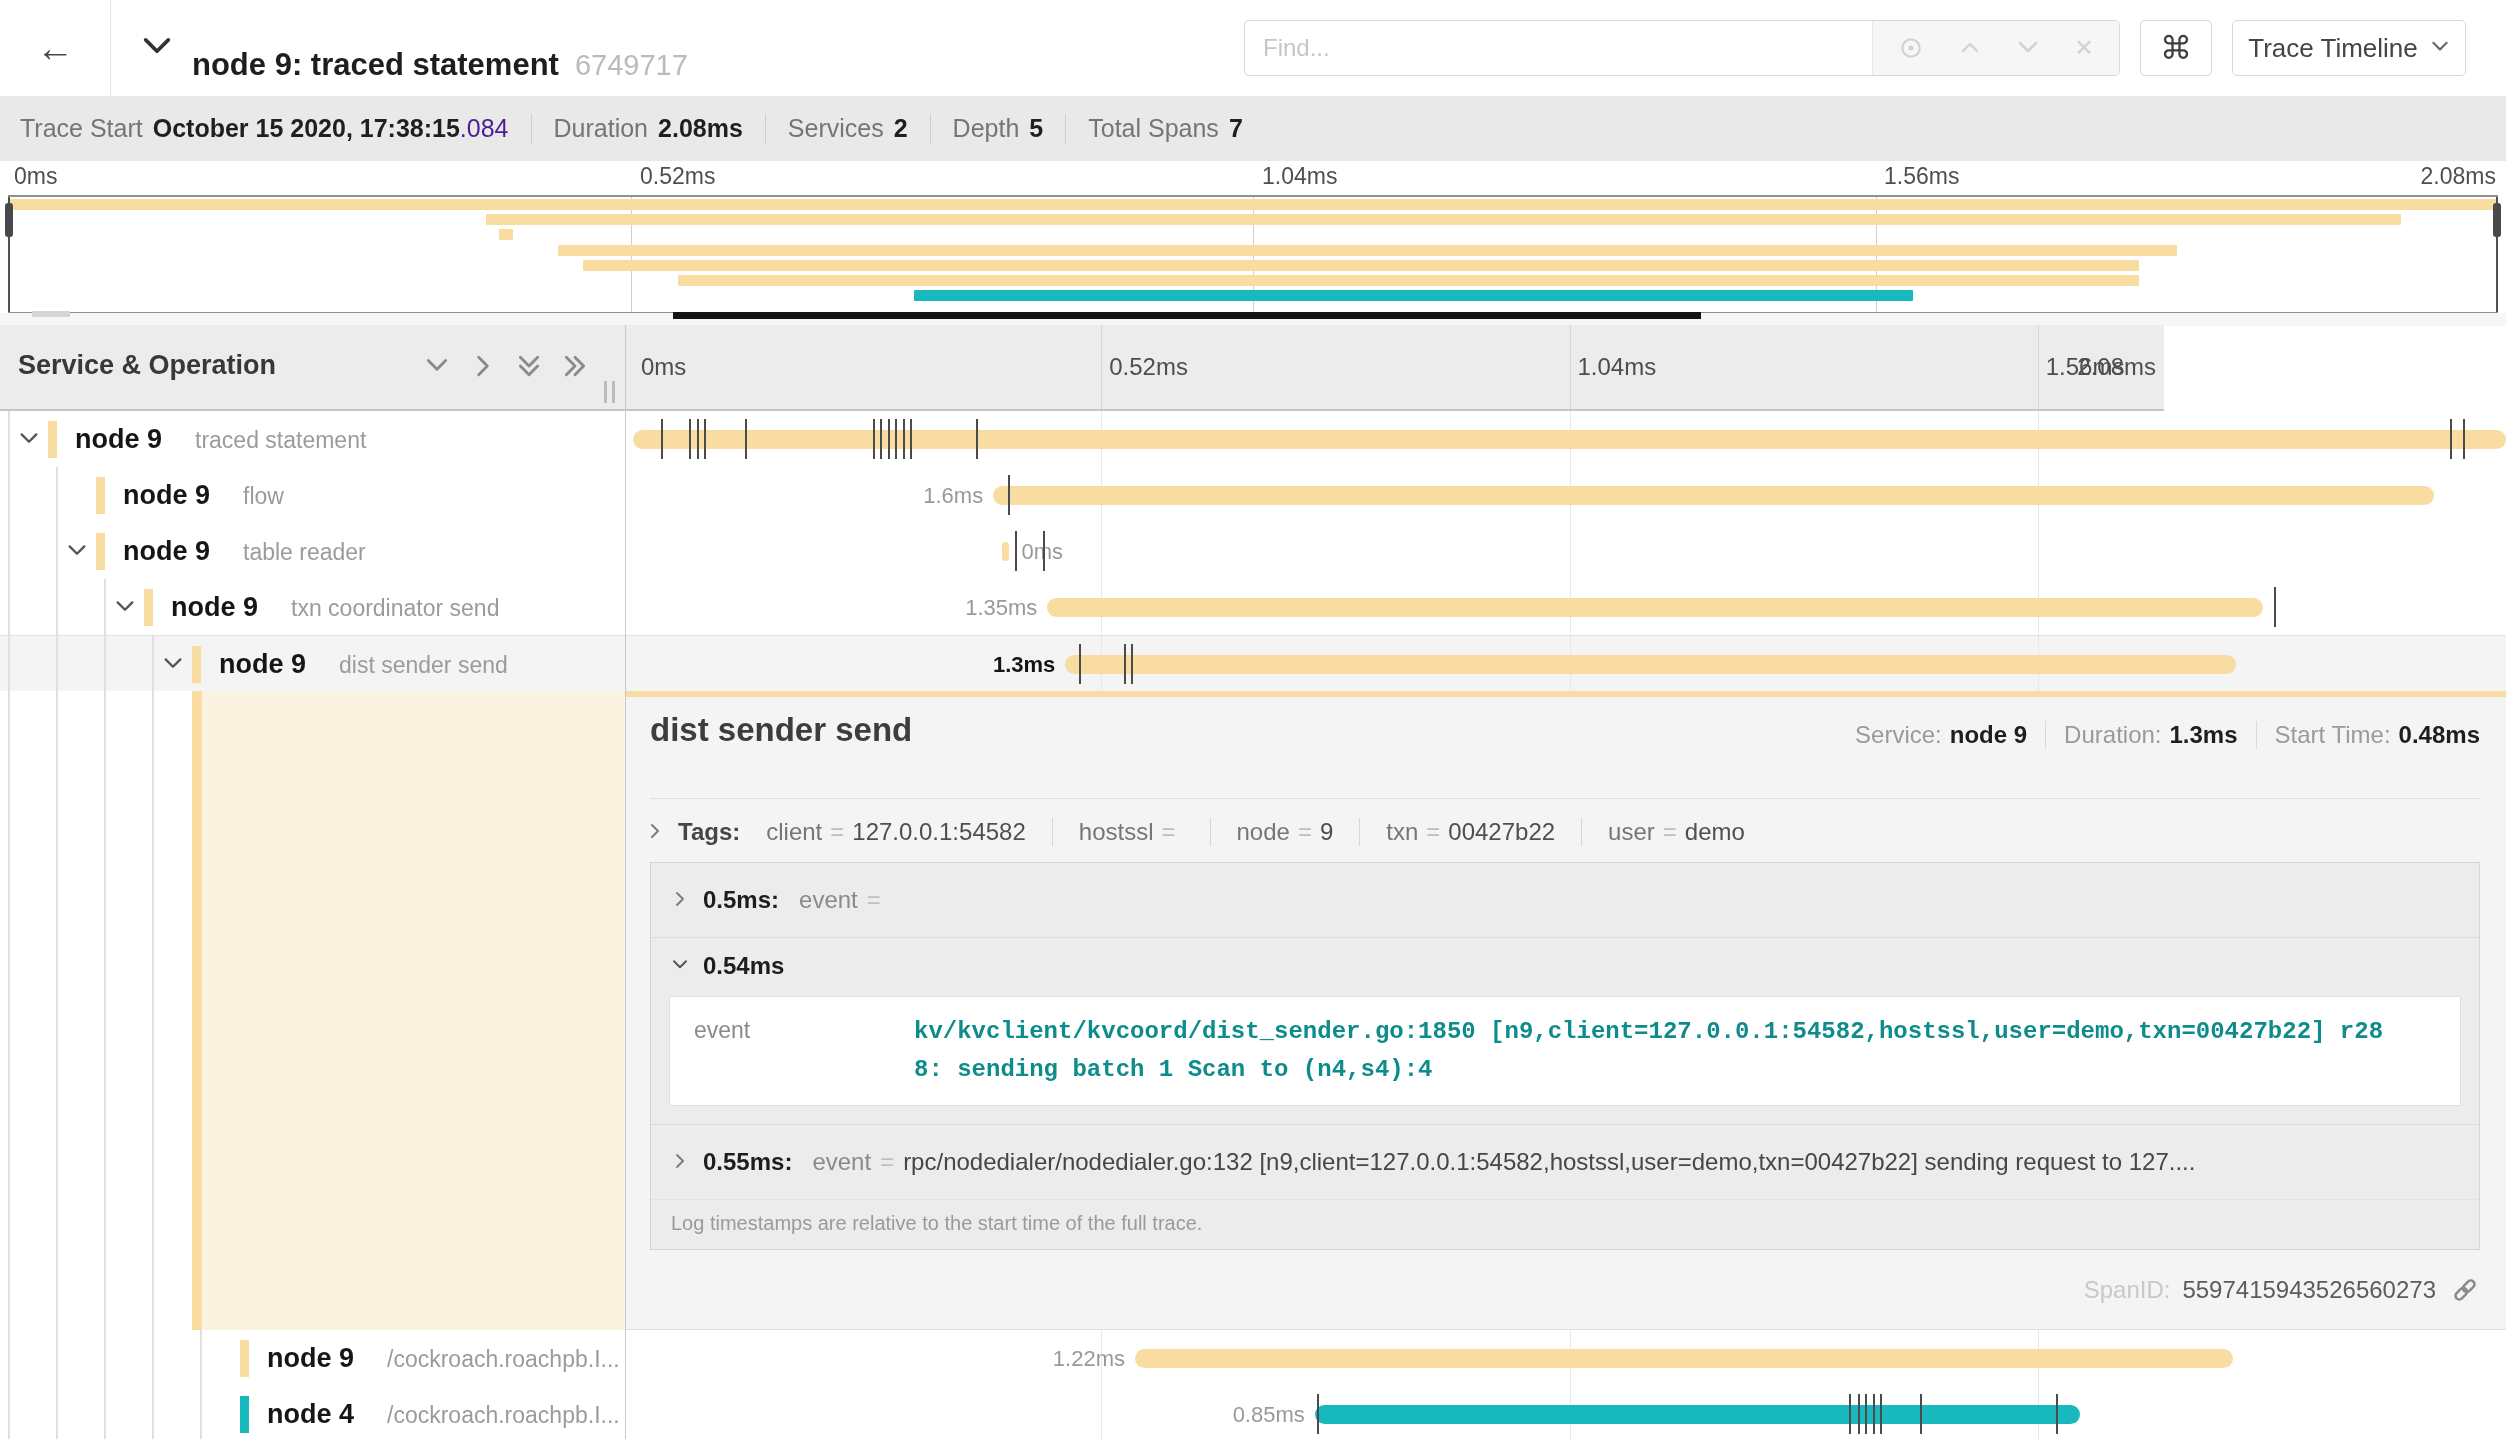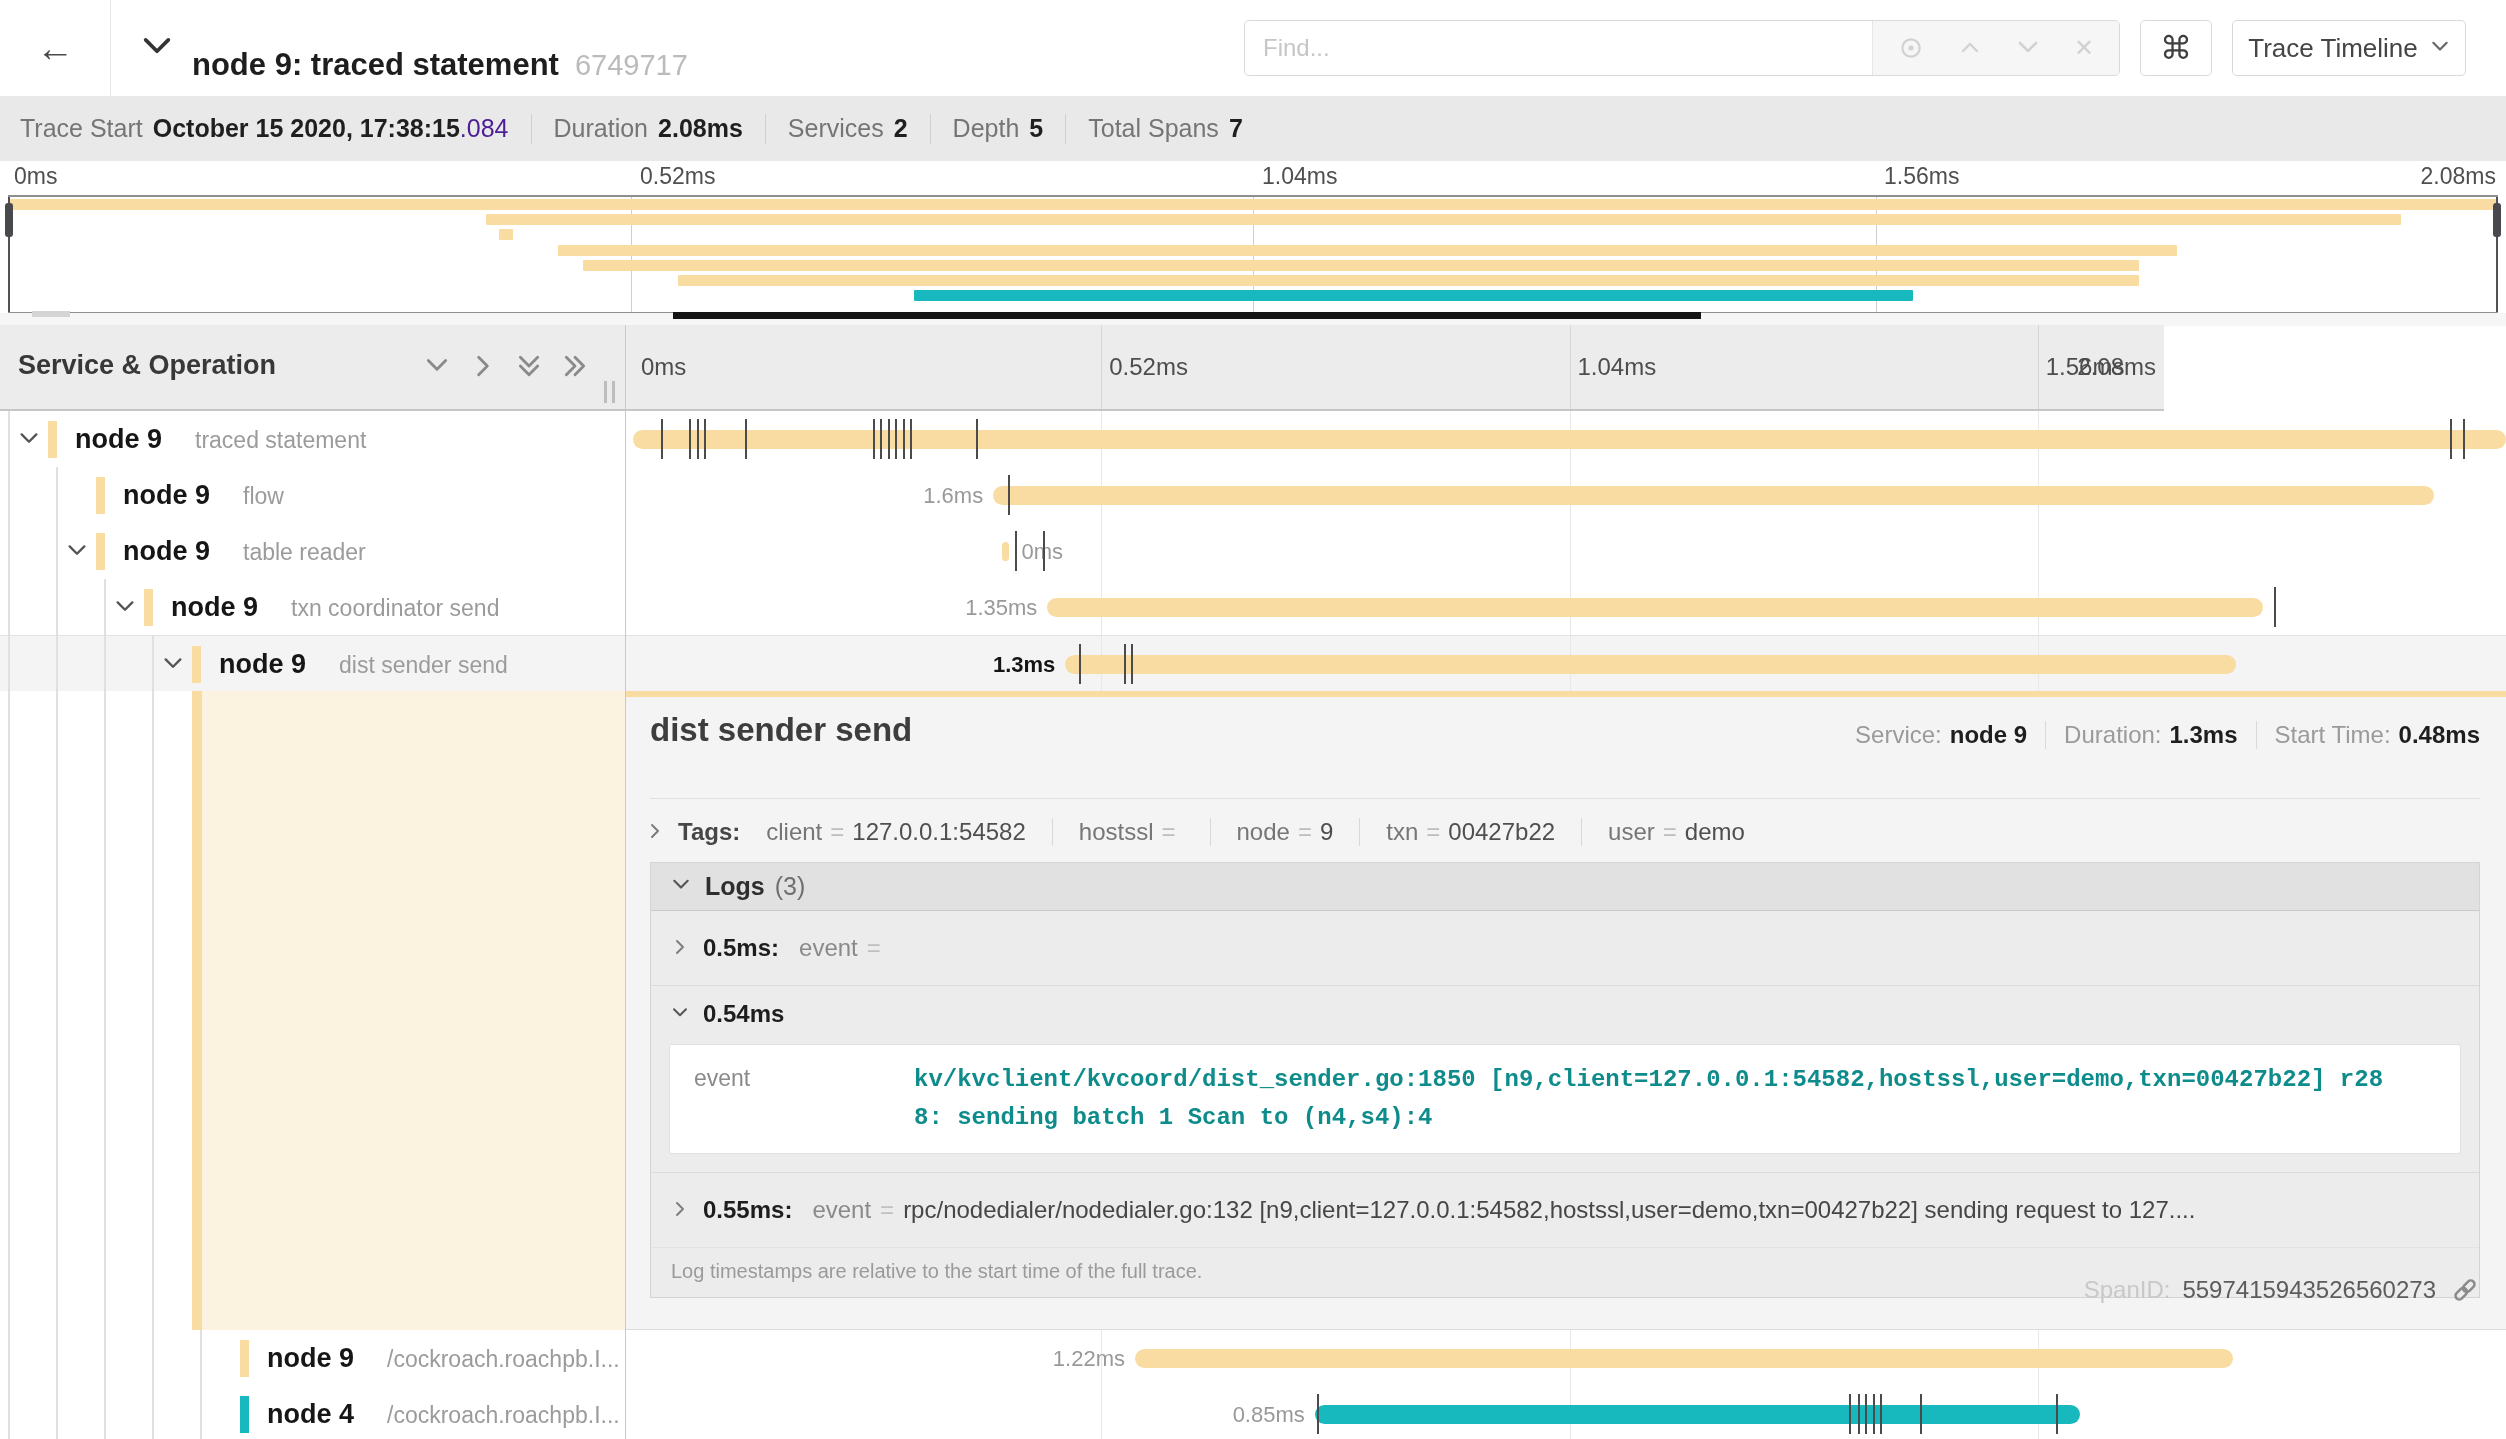--- a/index.html
+++ b/index.html
@@ -350,27 +350,20 @@
           <span class="tag-sep"></span>
           <span class="tag-key">txn</span>
           <span class="tag-eq">=</span>
           <span class="tag-val">00427b22</span>
           <span class="tag-sep"></span>
           <span class="tag-key">user</span>
           <span class="tag-eq">=</span>
           <span class="tag-val">demo</span>
         </div>
         <div class="logs-box">
-          <div class="logs-header">
-            <span><svg width="20" height="20" viewBox="0 0 24 24" fill="none">
-                <polyline points="4,7 12,15 20,7" stroke="#555" stroke-width="2.6" stroke-linecap="round" stroke-linejoin="round"></polyline>
-              </svg></span>
-            <span class="logs-title">Logs</span>
-            <span class="logs-count">(3)</span>
-          </div>
           <div class="log-row" style="height: 74px;">
             <span><svg width="18" height="18" viewBox="0 0 24 24" fill="none">
                 <polyline points="8,4 16,12 8,20" stroke="#7e7e7e" stroke-width="2.6" stroke-linecap="round" stroke-linejoin="round"></polyline>
               </svg></span>
             <span class="log-time">0.5ms:</span>
             <span class="log-key">event</span>
             <span class="log-eq">=</span>
           </div>
           <div class="bt" style="border-top: 1px solid rgb(220, 220, 220);">
             <div class="log-exp-head">

